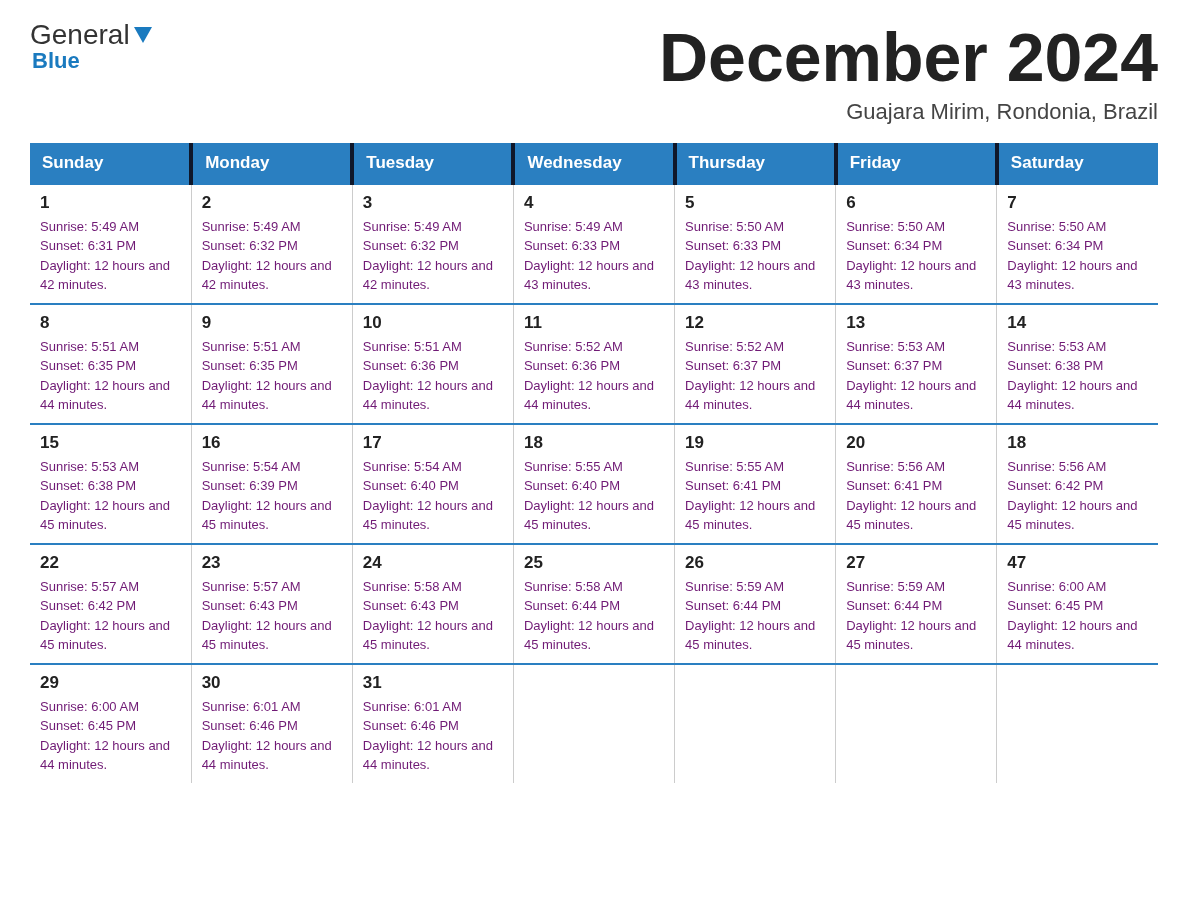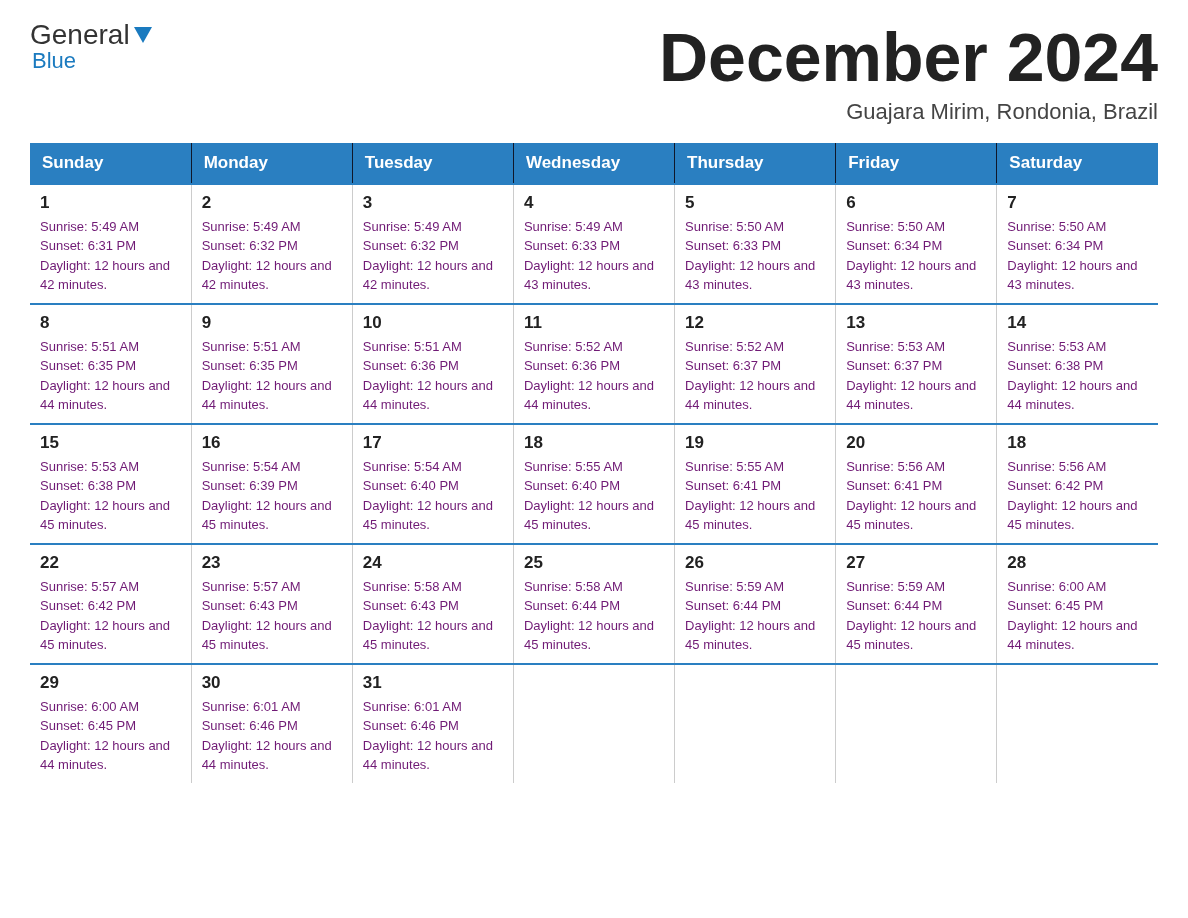--- a/index.html
+++ b/index.html
@@ -26,21 +26,21 @@
       align-items: center;
       font-size: 28px;
       font-weight: normal;
       color: #333;
       line-height: 1;
     }
     .logo-general { color: #333; }
     .logo-subtitle {
       color: #1a7abf;
       font-size: 22px;
-      font-weight: normal;
+      font-weight: bold;
       margin-left: 2px;
       margin-top: -2px;
       text-align: right;
     }
     .title-area {
       text-align: right;
     }
     .page-title {
       font-size: 68px;
       font-weight: bold;
@@ -57,21 +57,21 @@
       border-collapse: collapse;
       table-layout: fixed;
     }
     thead tr th {
       background-color: #2a7fc1;
       color: #fff;
       font-size: 17px;
       font-weight: bold;
       padding: 10px 12px;
       text-align: left;
-      border-right: 1px solid #0f172a;
+      border-right: 4px solid #0f172a;
     }
     thead tr th:last-child { border-right: none; }
     tbody tr td {
       vertical-align: top;
       padding: 8px 10px;
       font-size: 13px;
       color: #333;
       border-top: 2px solid #2a7fc1;
       border-right: 1px solid #ccc;
       min-height: 90px;
@@ -344,21 +344,21 @@
       </td>
         <td>
         <span class="day-number">27</span>
         <div class="day-info">
           Sunrise: 5:59 AM<br>
           Sunset: 6:44 PM<br>
           Daylight: 12 hours and 45 minutes.
         </div>
       </td>
         <td>
-        <span class="day-number">28</span>
+        <span class="day-number">47</span>
         <div class="day-info">
           Sunrise: 6:00 AM<br>
           Sunset: 6:45 PM<br>
           Daylight: 12 hours and 44 minutes.
         </div>
       </td>
       </tr>
       <tr>
         <td>
         <span class="day-number">29</span>

